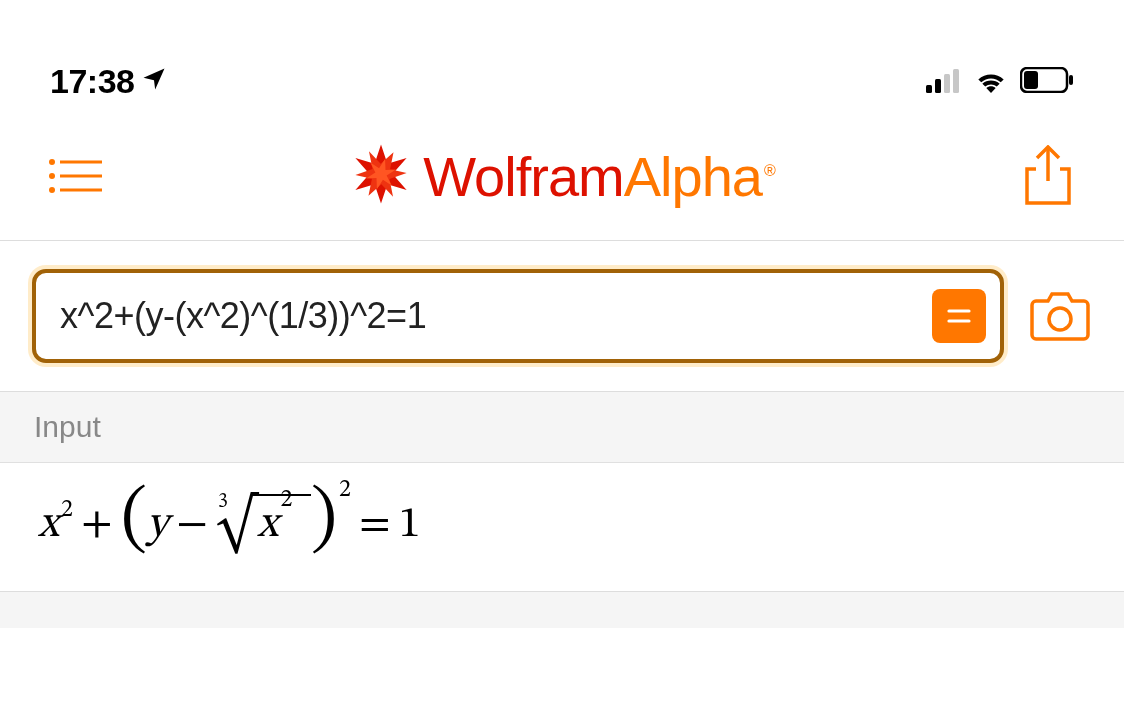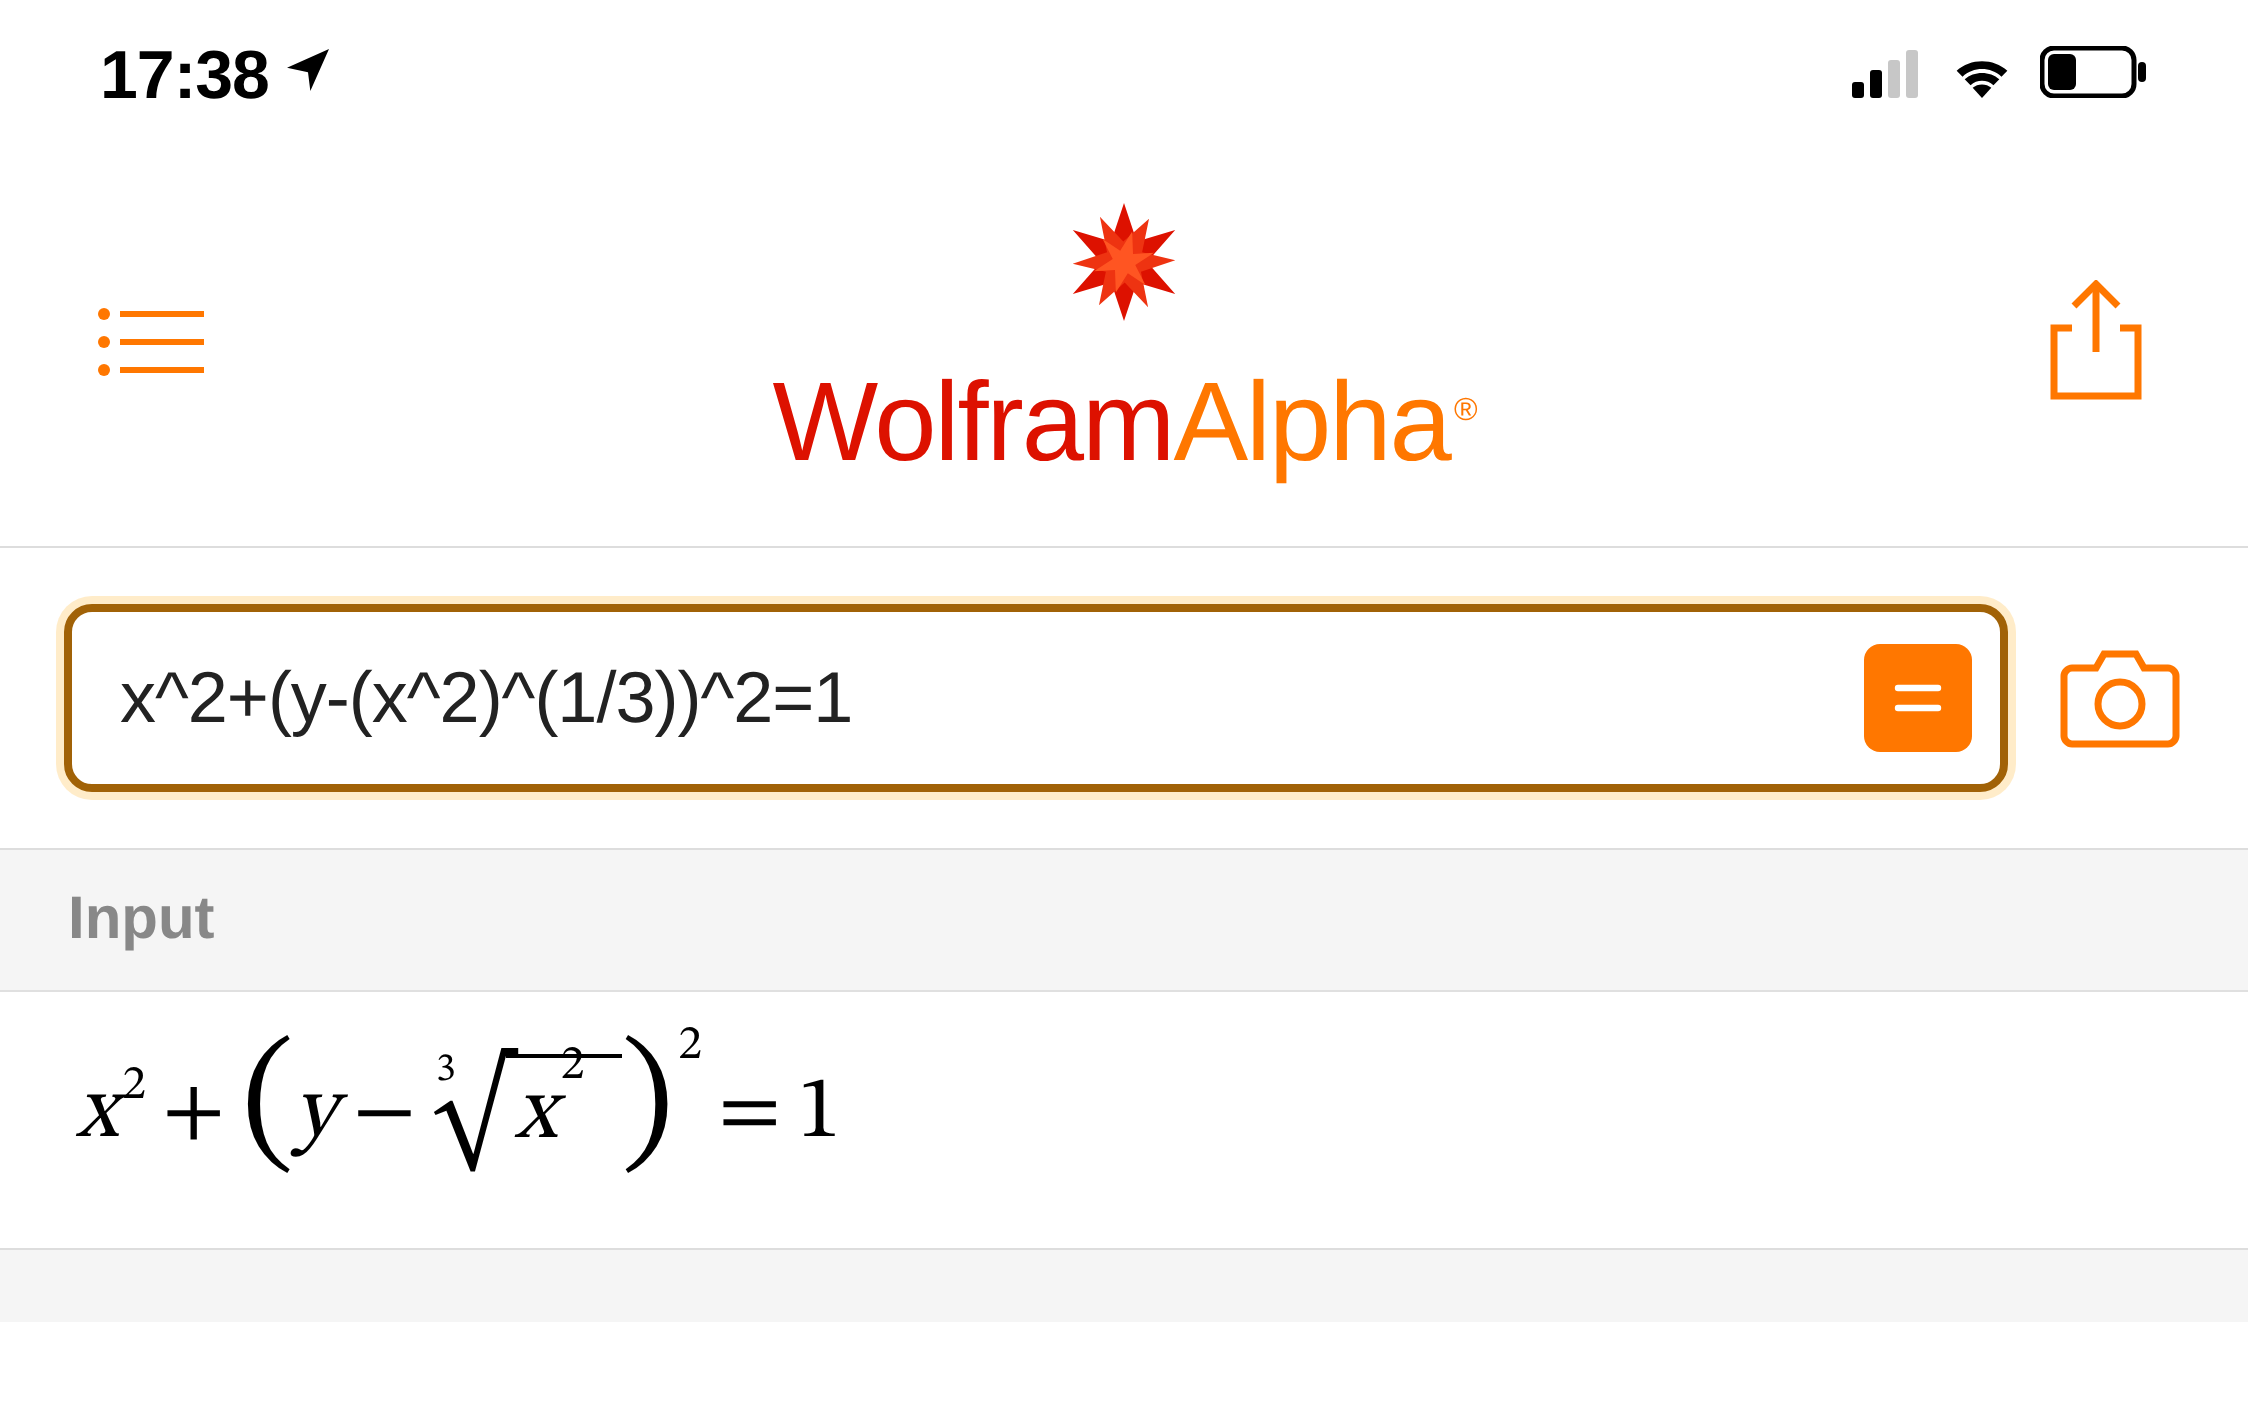--- a/index.html
+++ b/index.html
@@ -15,20 +15,21 @@
       overflow: hidden;
     }
     .status-bar {
       display: flex;
       justify-content: space-between;
       align-items: flex-end;
       padding: 19px 50px 16px 50px;
       font-size: 34px;
       font-weight: 600;
       letter-spacing: -0.5px;
+      margin-top: 43px;
     }
     .status-left {
       display: flex;
       align-items: center;
       gap: 6px;
     }
     .status-right {
       display: flex;
       align-items: center;
       gap: 12px;
@@ -48,21 +49,20 @@
       height: 56px;
       display: flex;
       align-items: center;
       justify-content: center;
       cursor: pointer;
     }
     .logo-container {
       display: flex;
       align-items: center;
       gap: 10px;
-      flex-direction: column;
     }
     .logo-text {
       font-size: 56px;
       font-weight: 400;
       letter-spacing: -1px;
     }
     .logo-wolfram {
       color: #dd1100;
       font-weight: 500;
     }
@@ -120,21 +120,21 @@
     }
     .results-area {
       border-top: 1px solid #ddd;
     }
     .section-header {
       background: #f5f5f5;
       border-bottom: 1px solid #e0e0e0;
       padding: 18px 34px;
       font-size: 30px;
       color: #888;
-      font-weight: 700;
+      font-weight: 400;
     }
     .section-content {
       padding: 24px 38px 30px 38px;
       background: #fff;
       border-bottom: 1px solid #ddd;
     }
     .equation {
       font-family: "Cambria Math", "STIX Two Math", "Latin Modern Math", Georgia, serif;
       font-size: 44px;
       color: #000;

